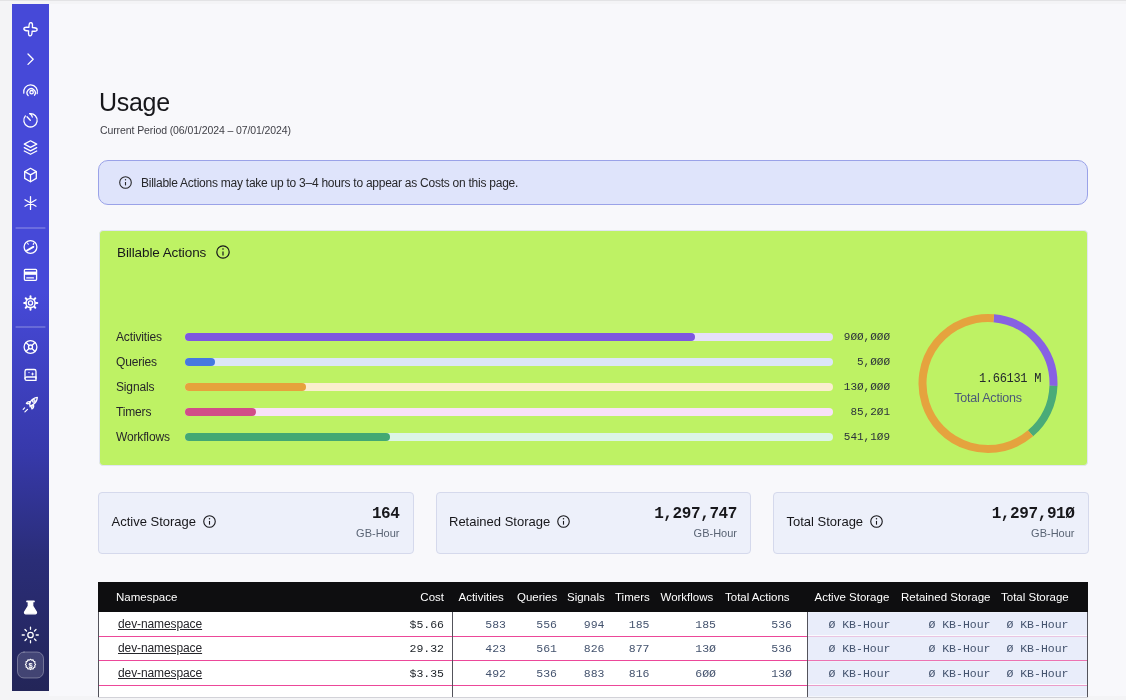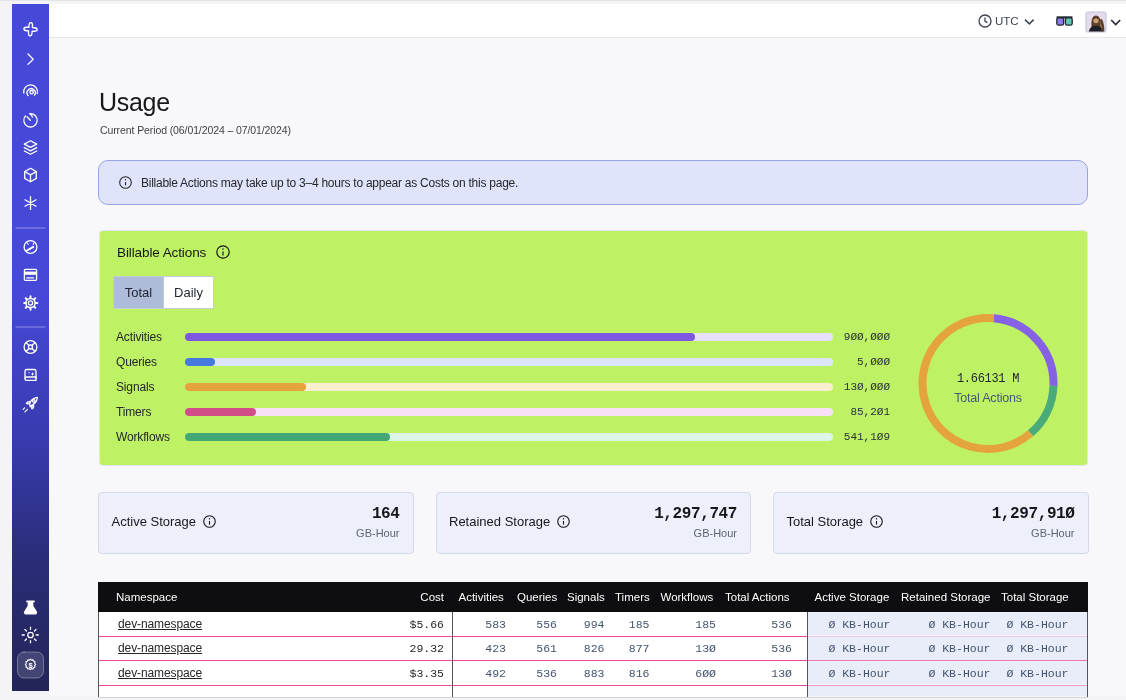--- a/index.html
+++ b/index.html
@@ -1,17 +1,17 @@
 <!DOCTYPE html>
 <html><head>
 <meta charset="utf-8">
 <style>
 html,body{margin:0;padding:0;}
 body{width:1126px;height:700px;background:#f4f4f6;font-family:"Liberation Sans",sans-serif;position:relative;overflow:hidden;}
-.mono{font-family:"Liberation Mono",monospace;}
+.mono{font-family:"Liberation Mono",monospace;margin-left:22px;}
 #topline{position:absolute;left:0;top:0;width:1126px;height:1px;background:#e3e3e5;}
 #sidebar{position:absolute;left:12px;top:4px;width:37px;height:687px;background:linear-gradient(180deg,#4649d8 0%,#4649d8 42%,#3739ab 65%,#2a2d77 81%,#232558 100%);}
 #main{position:absolute;left:49px;top:4px;width:1077px;height:692px;background:#f8f8fb;}
 #hdr{position:absolute;left:0;top:0;width:1077px;height:33px;background:#ffffff;border-bottom:1px solid #e7e7ea;}
 #h1{position:absolute;left:50px;top:84px;font-size:25px;font-weight:500;color:#17171b;letter-spacing:-0.3px;}
 #sub{position:absolute;left:51px;top:120px;font-size:10.5px;letter-spacing:-0.1px;color:#3f3f46;}
 #perbtn{position:absolute;left:884px;top:84px;width:161px;height:34px;background:#fff;border:1px solid #c9cede;border-radius:2px;display:flex;align-items:center;white-space:nowrap;}
 #banner{position:absolute;left:49px;top:156px;width:988px;height:43px;background:#dfe4fb;border:1px solid #9aa2e8;border-radius:10px;display:flex;align-items:center;font-size:12px;letter-spacing:-0.25px;color:#27272a;}
 #card{position:absolute;left:50px;top:226px;width:987px;height:234px;background:#bef264;border:1px solid #e2e5f2;border-radius:4px;}
 .bar-label{position:absolute;left:16px;font-size:12px;letter-spacing:-0.15px;color:#27272a;transform:translateY(-50%);}
@@ -97,46 +97,20 @@
     <path d="M30.5 627.2v2.1M30.5 640.7v2.1M38.3 635h-2.1M24.3 635h-2.1M36 629.5l-1.5 1.5M26.5 639l-1.5 1.5M36 640.5l-1.5-1.5M26.5 631l-1.5-1.5"></path>
 
     <rect x="17.5" y="652" width="26" height="26" rx="6.5" fill="rgba(255,255,255,0.14)" stroke="rgba(255,255,255,0.4)" stroke-width="0.8"></rect>
     <path d="M30.5 659.2l1.1 0.95 1.43-0.3 0.63 1.32 1.32 0.63-0.3 1.43 0.95 1.27-0.95 1.1 0.3 1.43-1.32 0.63-0.63 1.32-1.43-0.3-1.1 0.95-1.1-0.95-1.43 0.3-0.63-1.32-1.32-0.63 0.3-1.43-0.95-1.1 0.95-1.27-0.3-1.43 1.32-0.63 0.63-1.32 1.43 0.3z" stroke-width="1.1"></path>
     <text x="30.5" y="668" font-size="7.5" fill="#fff" stroke="none" text-anchor="middle" font-family="Liberation Sans" font-weight="bold">$</text>
   </g>
   </svg>
 </div>
 
 <div id="main">
-  <div id="hdr">
-    <svg width="1077" height="33">
-      <g stroke="#3d4350" fill="none" stroke-width="1.3">
-        <circle cx="936" cy="17" r="6"></circle>
-          <path d="M936 13.5v3.8l2.5 1.3"></path>
-      </g>
-      <text x="946" y="21" font-size="11.5" fill="#3d4350" font-weight="500">UTC</text>
-      <path d="M976 15.6l4.3 4.3 4.3-4.3" stroke="#3d4350" fill="none" stroke-width="1.5"></path>
-
-      <g>
-        <path d="M1007.6 13.4h15.8" stroke="#23272f" stroke-width="2.2"></path>
-        <rect x="1007.8" y="13.8" width="6.8" height="7.4" rx="1.8" fill="#8b7cf0" stroke="#23272f" stroke-width="1.3"></rect>
-        <rect x="1016.4" y="13.8" width="6.8" height="7.4" rx="1.8" fill="#5fc9b4" stroke="#23272f" stroke-width="1.3"></rect>
-      </g>
-
-      <g>
-        <rect x="1037" y="8" width="20" height="20" rx="1.5" fill="#e4dcea" stroke="#bcc4da" stroke-width="1"></rect>
-        <path d="M1042.6 24c-0.4-3.5-0.3-7.6 0.6-9.6 0.8-1.9 2-2.9 3.8-2.9 1.8 0 3 1 3.8 2.9 0.9 2 1.2 6.4 0.8 10.4l-4.4 1.5z" fill="#5f4026"></path>
-        <circle cx="1047" cy="16.6" r="2.7" fill="#c59d77"></circle>
-        <path d="M1044.2 16c0.3-2 1.2-3 2.8-3s2.5 1 2.8 3c-0.9-1.3-1.5-1.8-2.8-1.8s-1.9 0.5-2.8 1.8z" fill="#4e3420"></path>
-        <path d="M1039.8 27.5c0.8-3.8 3.2-5.8 7.2-5.8s6.4 2 7.2 5.8z" fill="#1f1f26"></path>
-        <path d="M1050.2 15.5c1.8 2.8 2.5 6.4 2.2 12l2.9 0c0.3-4.8-0.5-9-2.4-12.4z" fill="#5f4026"></path>
-      </g>
-      <path d="M1062.2 16l4.5 4.5 4.5-4.5" stroke="#23272f" fill="none" stroke-width="1.6"></path>
-    </svg>
-  </div>
 
   <div id="h1">Usage</div>
   <div id="sub">Current Period (06/01/2024 – 07/01/2024)</div>
 
 
   <div id="banner">
     <svg width="13" height="13" style="margin-left:20px" viewBox="0 0 13 13" fill="none" stroke="#27272a" stroke-width="1.1">
       <circle cx="6.5" cy="6.5" r="5.8"></circle>
         <path d="M6.5 6v3.4"></path>
         <circle cx="6.5" cy="3.8" r="0.7" fill="#27272a" stroke="none"></circle>
@@ -144,24 +118,20 @@
     <span style="margin-left:9px;">Billable Actions may take up to 3–4 hours to appear as Costs on this page.</span>
   </div>
 
   <div id="card">
     <div style="position:absolute;left:17px;top:14px;font-size:13.5px;letter-spacing:-0.1px;font-weight:500;color:#17171b;">Billable Actions
       <svg width="14" height="14" style="vertical-align:-2px;margin-left:6px;" viewBox="0 0 14 14" fill="none" stroke="#17171b" stroke-width="1.2">
         <circle cx="7" cy="7" r="6.2"></circle>
           <path d="M7 6.4v4"></path>
           <circle cx="7" cy="4" r="0.8" fill="#17171b" stroke="none"></circle>
       </svg>
-    </div>
-    <div style="position:absolute;left:13px;top:45px;width:99px;height:31px;border:1px solid #c3cbda;border-radius:2px;display:flex;font-size:13px;color:#1f2430;">
-      <div style="width:49.5px;background:#aebcd9;display:flex;align-items:center;justify-content:center;border-right:1px solid #c3cbda;">Total</div>
-      <div style="width:49.5px;background:#fff;display:flex;align-items:center;justify-content:center;">Daily</div>
     </div>
 
     <div class="bar-label" style="top:105.5px;">Activities</div>
     <div class="track" style="top:105.5px;background:#e6e0fa;">
         <div class="fill" style="width:509.7px;background:#7e57e0;"></div>
       </div>
     <div class="bval" style="top:105.5px;">9ØØ,ØØØ</div>
 
     <div class="bar-label" style="top:130.5px;">Queries</div>
     <div class="track" style="top:130.5px;background:#dce6f8;">

